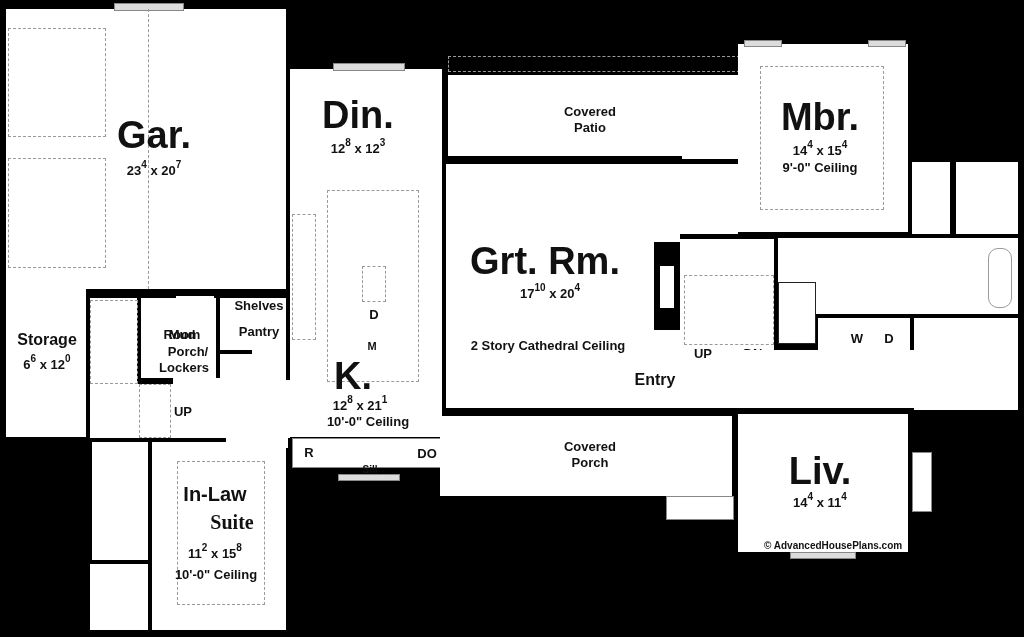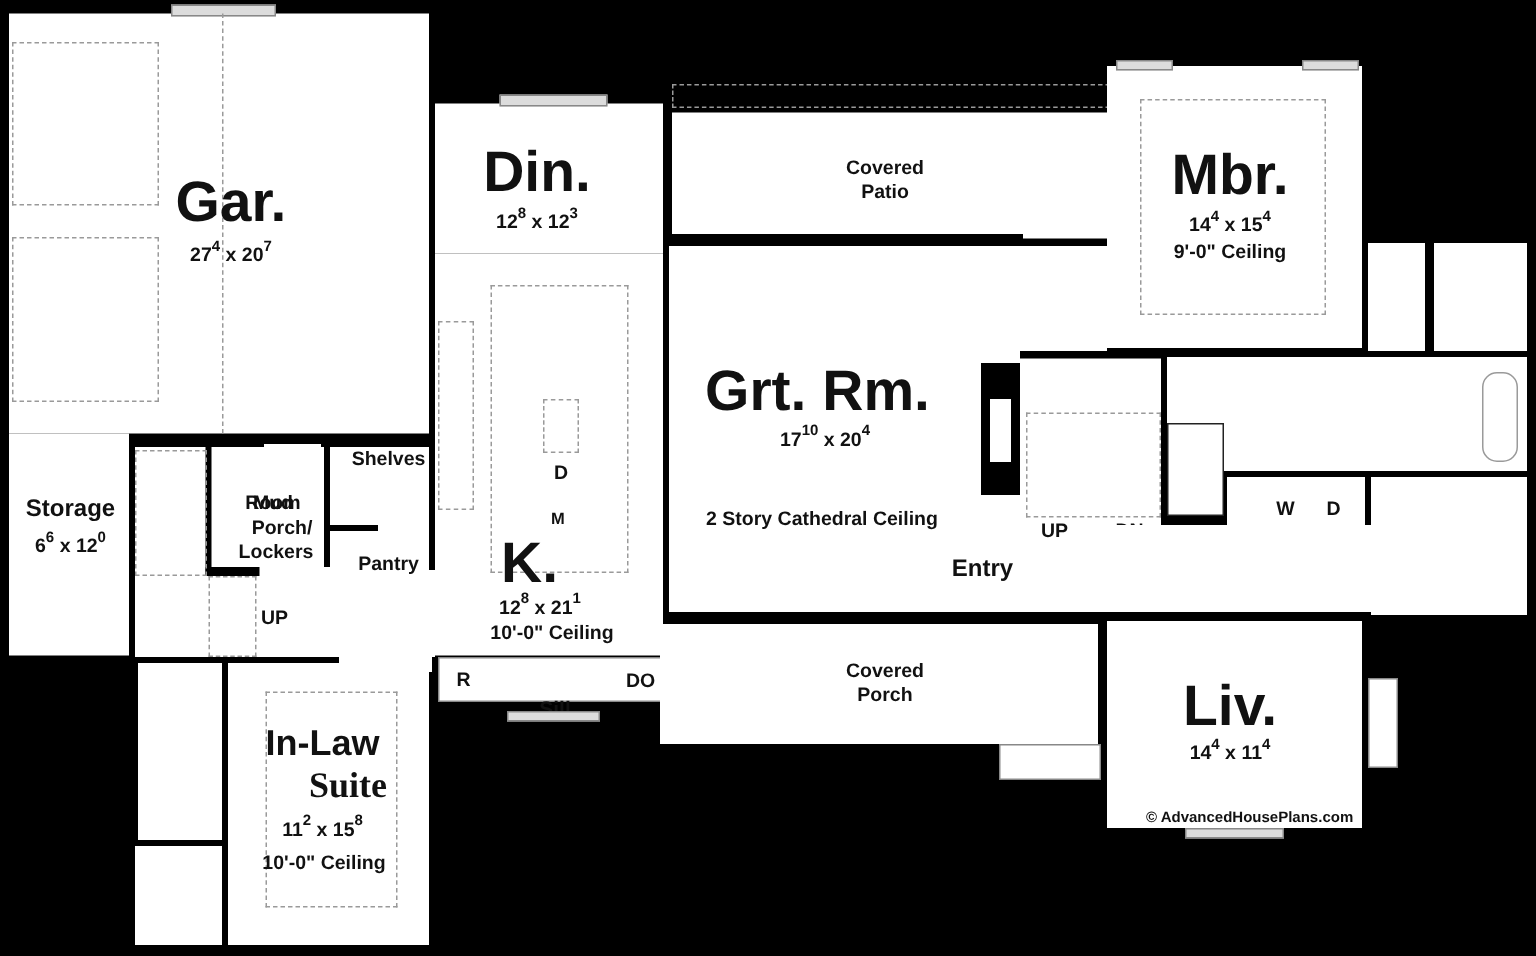--- a/index.html
+++ b/index.html
@@ -1,42 +1,42 @@
 <!DOCTYPE html>
 <html><head>
 <meta charset="utf-8">
 <style>
   html, body { margin: 0; padding: 0; background: #000; }
   body { width: 1024px; height: 637px; position: relative; overflow: hidden; font-family: "Liberation Sans", "DejaVu Sans", sans-serif; }
   .plan { position: absolute; left: 0; top: 0; width: 1024px; height: 637px; }
   .room { position: absolute; background: #fff; }
   .lbl { position: absolute; color: #111; text-align: center; font-weight: bold; line-height: 1; white-space: nowrap; }
   .big { font-size: 38px; }
-  .med { font-size: 24px; }
+  .med { font-size: 20px; }
   .sml { font-size: 13px; }
   .dim { font-size: 13px; font-weight: bold; }
   .dim sup { font-size: 10px; position: relative; top: -2px; }
   .wall { position: absolute; background: #000; }
   .dash { position: absolute; border: 1px dashed #9a9a9a; }
   .win { position: absolute; background: #dcdcdc; border: 1px solid #888; }
   .wm { position: absolute; font-size: 10px; color: #111; font-weight: bold; }
 </style>
 </head>
 <body>
 
 <div class="plan">
 
   <div class="room" style="left:6px;top:9px;width:280px;height:280px;"></div>
   <div class="win" style="left:114px;top:3px;width:68px;height:6px;"></div>
   <div class="dash" style="left:8px;top:28px;width:96px;height:107px;"></div>
   <div class="dash" style="left:8px;top:158px;width:96px;height:108px;"></div>
   <div class="dash" style="left:148px;top:9px;width:0;height:280px;border-width:0 0 0 1px;"></div>
   <div class="lbl big" style="left:104px;top:116px;width:100px;">Gar.</div>
   <div class="lbl dim" style="left:104px;top:162px;width:100px;">
-    <span>27</span><sup>4</sup> x <span>20</span><sup>7</sup>
+    <span>23</span><sup>4</sup> x <span>20</span><sup>7</sup>
   </div>
 
   <div class="room" style="left:6px;top:289px;width:80px;height:148px;"></div>
   <div class="lbl med" style="left:8px;top:332px;width:78px;font-size:16px;">Storage</div>
   <div class="lbl dim" style="left:8px;top:356px;width:78px;">
     <span>6</span><sup>6</sup> x <span>12</span><sup>0</sup>
   </div>
 
   <div class="room" style="left:90px;top:296px;width:200px;height:142px;"></div>
   <div class="wall" style="left:86px;top:294px;width:4px;height:146px;"></div>
@@ -50,21 +50,21 @@
   <div class="lbl sml" style="left:162px;top:328px;width:40px;">Mud</div>
   <div class="lbl sml" style="left:162px;top:328px;width:40px;">Room</div>
   <div class="lbl sml" style="left:160px;top:345px;width:56px;">Porch/</div>
   <div class="lbl sml" style="left:156px;top:361px;width:56px;">Lockers</div>
 
   <div class="wall" style="left:214px;top:294px;width:76px;height:4px;"></div>
   <div class="wall" style="left:216px;top:296px;width:4px;height:82px;"></div>
   <div class="wall" style="left:286px;top:294px;width:4px;height:86px;"></div>
   <div class="wall" style="left:218px;top:350px;width:34px;height:4px;"></div>
   <div class="lbl sml" style="left:230px;top:299px;width:58px;">Shelves</div>
-  <div class="lbl sml" style="left:230px;top:325px;width:58px;margin-top:44px;">Pantry</div>
+  <div class="lbl sml" style="left:230px;top:325px;width:58px;">Pantry</div>
 
   <div class="room" style="left:290px;top:69px;width:152px;height:100px;"></div>
   <div class="win" style="left:333px;top:63px;width:70px;height:6px;"></div>
   <div class="lbl big" style="left:318px;top:96px;width:80px;">Din.</div>
   <div class="lbl dim" style="left:318px;top:140px;width:80px;">
     <span>12</span><sup>8</sup> x <span>12</span><sup>3</sup>
   </div>
 
   <div class="room" style="left:290px;top:169px;width:152px;height:268px;"></div>
   <div class="dash" style="left:292px;top:214px;width:22px;height:124px;"></div>
@@ -74,21 +74,21 @@
   <div class="lbl sml" style="left:362px;top:341px;width:20px;font-size:11px;">M</div>
   <div class="lbl big" style="left:328px;top:357px;width:50px;">K.</div>
   <div class="lbl dim" style="left:320px;top:397px;width:80px;">
     <span>12</span><sup>8</sup> x <span>21</span><sup>1</sup>
   </div>
   <div class="lbl sml" style="left:316px;top:415px;width:104px;">10'-0" Ceiling</div>
 
   <div class="room" style="left:292px;top:438px;width:150px;height:28px;border:1px solid #888;"></div>
   <div class="lbl sml" style="left:294px;top:446px;width:30px;">R</div>
   <div class="lbl sml" style="left:412px;top:447px;width:30px;">DO</div>
-  <div class="lbl sml" style="left:350px;top:465px;width:40px;font-size:14px;">Sill</div>
+  <div class="lbl sml" style="left:350px;top:465px;width:40px;font-size:10px;">Sill</div>
   <div class="win" style="left:338px;top:474px;width:60px;height:5px;"></div>
 
   <div class="room" style="left:448px;top:75px;width:290px;height:84px;"></div>
   <div class="dash" style="left:448px;top:56px;width:290px;height:14px;"></div>
   <div class="lbl sml" style="left:540px;top:105px;width:100px;">Covered</div>
   <div class="lbl sml" style="left:540px;top:121px;width:100px;">Patio</div>
   <div class="wall" style="left:442px;top:156px;width:240px;height:8px;"></div>
 
   <div class="room" style="left:446px;top:164px;width:292px;height:244px;"></div>
   <div class="lbl big" style="left:450px;top:242px;width:190px;">Grt. Rm.</div>

